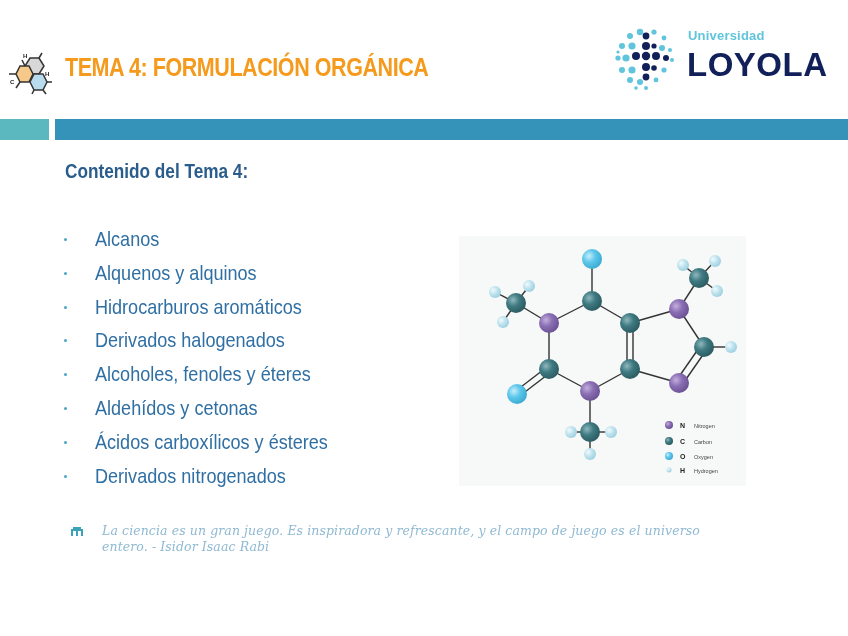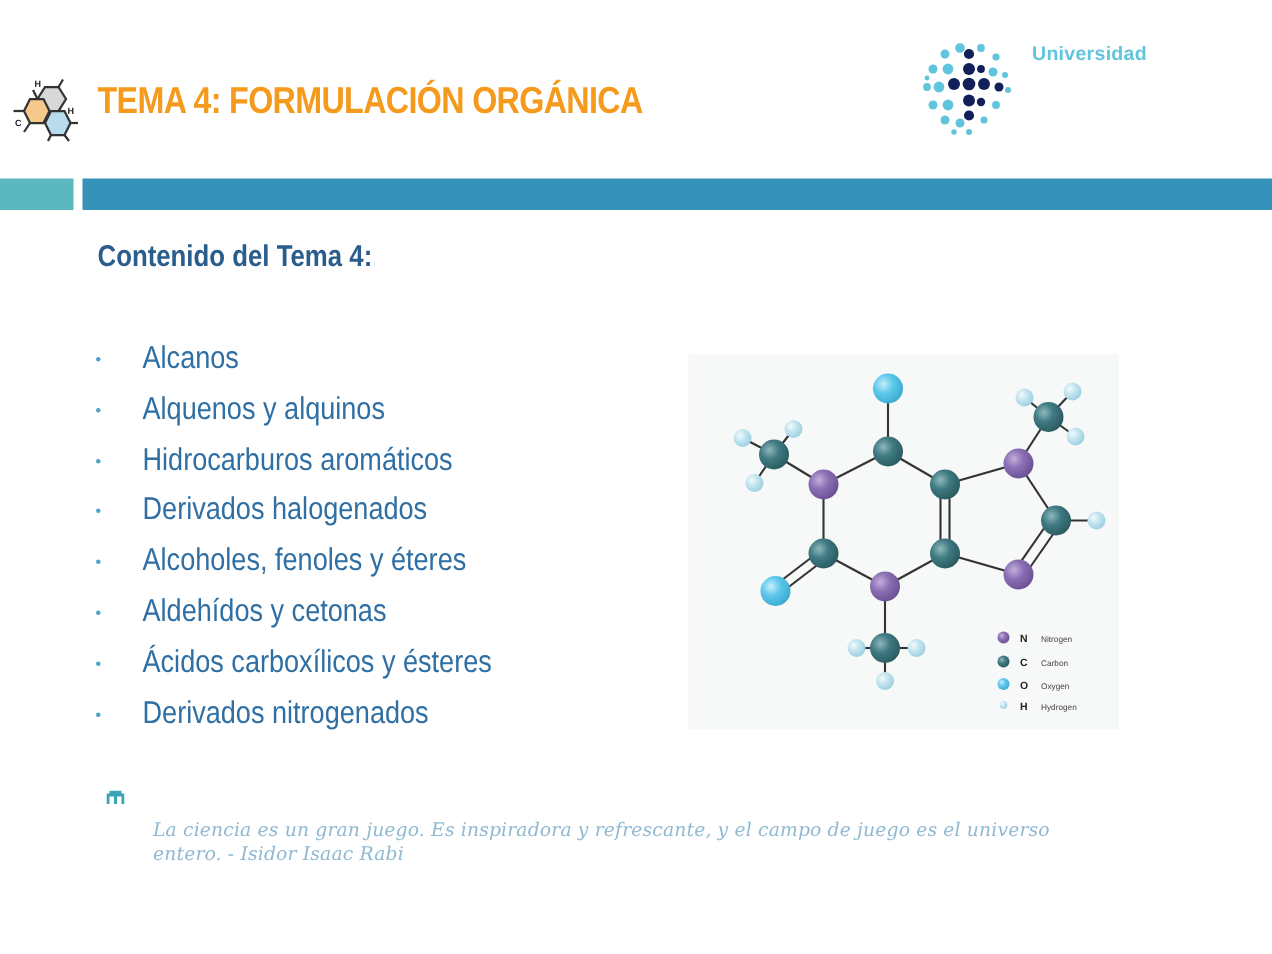--- a/index.html
+++ b/index.html
@@ -33,21 +33,21 @@
   .bullet {
     position: absolute; left: 4px; top: 14px; width: 3px; height: 3px; background: #4aa5c4; border-radius: 50%;
   }
   .item-text {
     position: absolute; left: 35px; top: 0; font-size: 21px; color: #2f6fa3; white-space: nowrap;
     transform: scaleX(0.86); transform-origin: left center;
   }
   .molecule { position: absolute; left: 459px; top: 236px; width: 287px; height: 250px; background: #f7f8f8; }
   .quote-icon { position: absolute; left: 71px; top: 527px; width: 12px; height: 9px; }
   .quote {
-    position: absolute; left: 102px; top: 545px; width: 640px; font-size: 12.5px; line-height: 16px;
+    position: absolute; left: 102px; top: 523px; width: 640px; font-size: 12.5px; line-height: 16px;
     color: #8fb9d2; font-style: italic; font-family: "DejaVu Serif", serif; letter-spacing: 0.1px;
   }
 </style>
 </head>
 <body>
 
 <svg class="hdr-icon" viewBox="0 0 50 48">
   <g stroke="#333" stroke-width="1.5">
     <polygon points="24,10 33,10 38,18 33,26 24,26 19,18" fill="#d8d8d8"></polygon>
     <polygon points="14,18 23,18 27,26 23,34 14,34 10,26" fill="#f6c98a"></polygon>
@@ -98,20 +98,21 @@
       <circle cx="36" cy="34" r="4.2"></circle>
         <circle cx="46" cy="34" r="4"></circle>
         <circle cx="56" cy="36" r="3"></circle>
       <circle cx="36" cy="45" r="4"></circle>
         <circle cx="36" cy="55" r="3.4"></circle>
         <circle cx="44" cy="24" r="2.6"></circle>
       <circle cx="44" cy="46" r="2.8"></circle>
     </g>
   </svg>
   <div class="logo-word1">Universidad</div>
+  <div class="logo-word2">LOYOLA</div>
 </div>
 
 <div class="bar-left"></div>
 <div class="bar-right"></div>
 
 <div class="subtitle">Contenido del Tema 4:</div>
 
 <ul class="list">
   <li>
       <span class="bullet"></span>

